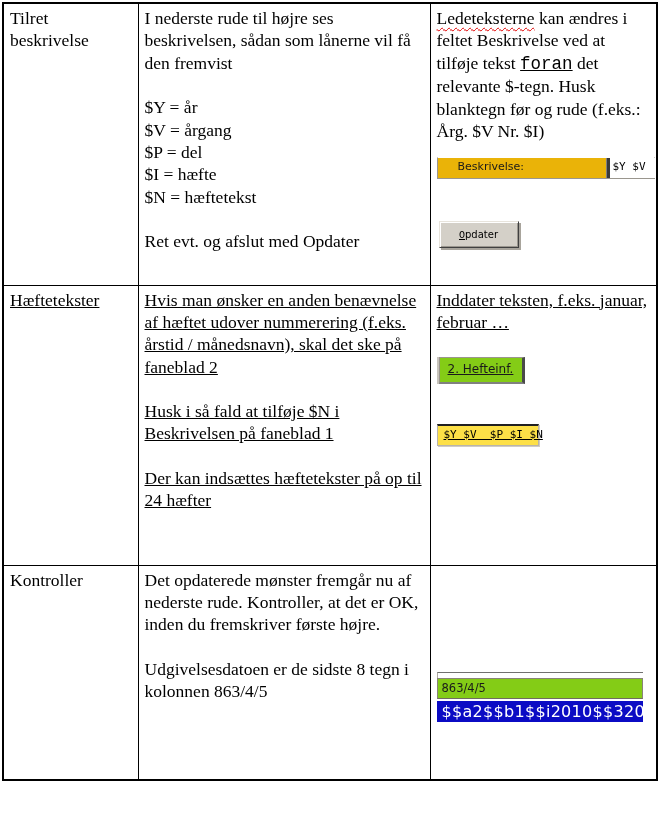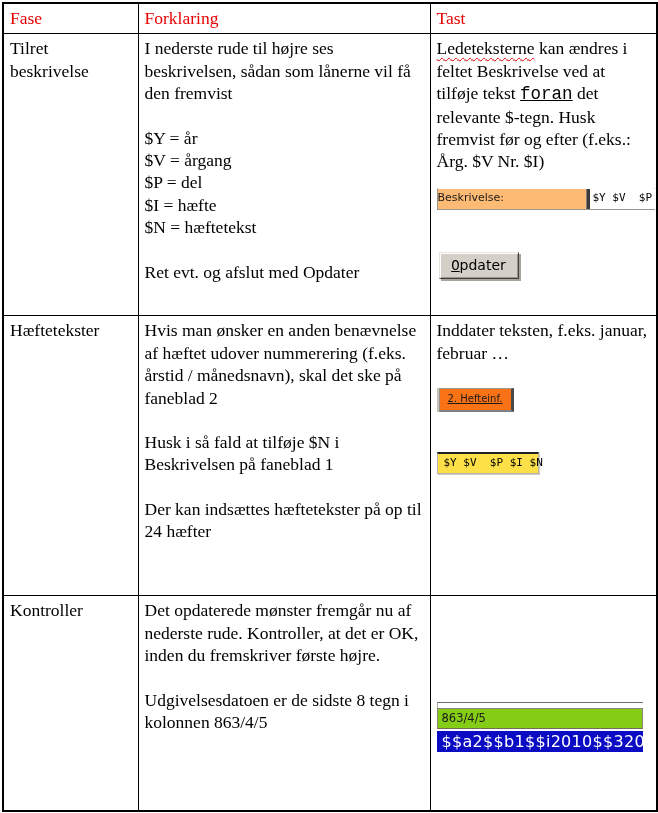--- a/index.html
+++ b/index.html
@@ -7,46 +7,46 @@
         font-family:"Liberation Serif","DejaVu Serif",serif;color:#000;}
   table.doc{border-collapse:collapse;table-layout:fixed;width:654px;margin:2px 0 0 2px;}
   table.doc td{border:1px solid #000;vertical-align:top;padding:3px 7px 4px 6px;
                font-size:17.5px;line-height:1.28;box-sizing:border-box;overflow:hidden;}
   table.doc{border:2px solid #000;}
   tr.hdr td{color:#e80000;height:29px;}
   td.c1{width:135px;}
   td.c2{width:292px;}
   td.c3{width:227px;}
   tr.r1 td{height:282px;}
-  tr.r2 td{height:280px;}
+  tr.r2 td{height:280px;text-decoration:underline;}
   tr.r3 td{height:215px;}
   .blank{height:22px;}
   .wavy{text-decoration:underline wavy #e00000;text-decoration-thickness:1px;text-underline-offset:3px;}
   .und{text-decoration:underline;font-family:Liberation Mono, monospace;}
 
   
   .uifont{font-family:"DejaVu Sans","Liberation Sans",sans-serif;}
   .monofont{font-family:"DejaVu Sans Mono",monospace;white-space:pre;}
 
   .field-strip{display:flex;align-items:stretch;width:216px;height:20px;margin-top:15px;
                border:1px solid #9a968e;border-top-color:#fff;background:#fff;}
-  .field-strip .lbl{background:#fdba74;flex:0 0 148px;font-size:11px;line-height:18px;
-                    padding-left:0;color:#1a1a1a;border-right:1px solid #808080;}
+  .field-strip .lbl{background:#eab308;flex:0 0 148px;font-size:11px;line-height:18px;
+                    padding-left:20px;color:#1a1a1a;border-right:1px solid #808080;}
   .field-strip .split{flex:0 0 3px;background:#3a3a3a;}
   .field-strip .val{background:#fff;flex:1;font-size:11px;line-height:18px;padding-left:3px;color:#000;}
 
   .win-btn{display:inline-block;margin-top:42px;margin-left:2px;width:80px;height:27px;
            background:#d4d0c8;border:1px solid #404040;border-top-color:#e8e4dc;border-left-color:#e8e4dc;
            box-shadow:inset 1px 1px 0 #fff, inset -1px -1px 0 #9a968e, 2px 2px 0 #a8a49c;
-           font-size:14px;text-align:center;line-height:25px;color:#000;cursor:default;padding:0;}
+           font-size:10px;text-align:center;line-height:25px;color:#000;cursor:default;padding:0;}
 
-  .tab-btn{display:inline-block;margin-top:24px;margin-left:2px;background:#f97316;
+  .tab-btn{display:inline-block;margin-top:24px;margin-left:2px;background:#84cc16;
            border:1px solid #9a968e;border-right:3px solid #4a4a4a;border-bottom:2px solid #808080;
            box-shadow:-2px 0 0 #c8c4bc;
-           padding:4px 9px 4px 8px;font-size:10px;color:#1a1a1a;}
+           padding:4px 9px 4px 8px;font-size:12px;color:#1a1a1a;}
   .tab-btn span{text-decoration:underline;}
 
   .pattern-field{display:flex;align-items:center;margin-top:40px;width:100px;height:19px;
                  background:#fde047;border:1px solid #b8b4ac;border-top:2px solid #202020;
                  box-shadow:1px 1px 0 #d0ccc4;}
   .pattern-field .caret{width:1.5px;height:12px;background:#000;margin:0 3px 0 3px;}
   .pattern-field .val{font-size:11px;color:#000;}
 
   .grid-panel{margin-top:103px;width:206px;}
   .grid-panel .white-strip{height:5px;background:#fff;border-top:1px solid #707070;border-left:1px solid #b0aca4;}
@@ -60,43 +60,38 @@
 
 <div class="page">
   <table class="doc">
     <colgroup>
         <col style="width:135px">
         <col style="width:292px">
         <col style="width:227px">
       </colgroup>
 
     <tbody>
-        <tr class="hdr">
-      <td class="c1"><span>Fase</span></td>
-      <td class="c2"><span>Forklaring</span></td>
-      <td class="c3"><span>Tast</span></td>
-    </tr>
 
     <tr class="r1">
       <td class="c1">
         <div>Tilret beskrivelse</div>
       </td>
       <td class="c2">
         <div>I nederste rude til højre ses beskrivelsen, sådan som lånerne vil få den fremvist</div>
         <div class="blank"></div>
         <div>$Y = år</div>
         <div>$V = årgang</div>
         <div>$P = del</div>
         <div>$I = hæfte</div>
         <div>$N = hæftetekst</div>
         <div class="blank"></div>
         <div>Ret evt. og afslut med Opdater</div>
       </td>
       <td class="c3">
-        <div><span class="wavy">Ledeteksterne</span><span> kan ændres i feltet Beskrivelse ved at tilføje tekst </span><span class="und">foran</span><span> det relevante $-tegn. Husk fremvist før og efter (f.eks.: Årg. $V Nr. $I)</span></div>
+        <div><span class="wavy">Ledeteksterne</span><span> kan ændres i feltet Beskrivelse ved at tilføje tekst </span><span class="und">foran</span><span> det relevante $-tegn. Husk blanktegn før og rude (f.eks.: Årg. $V Nr. $I)</span></div>
 
         <div class="field-strip uifont">
           <div class="lbl">Beskrivelse:</div>
           <div class="split"></div>
           <div class="val monofont">$Y $V  $P $I</div>
         </div>
 
         <button class="win-btn uifont"><span class="und">O</span><span>pdater</span></button>
       </td>
     </tr>

